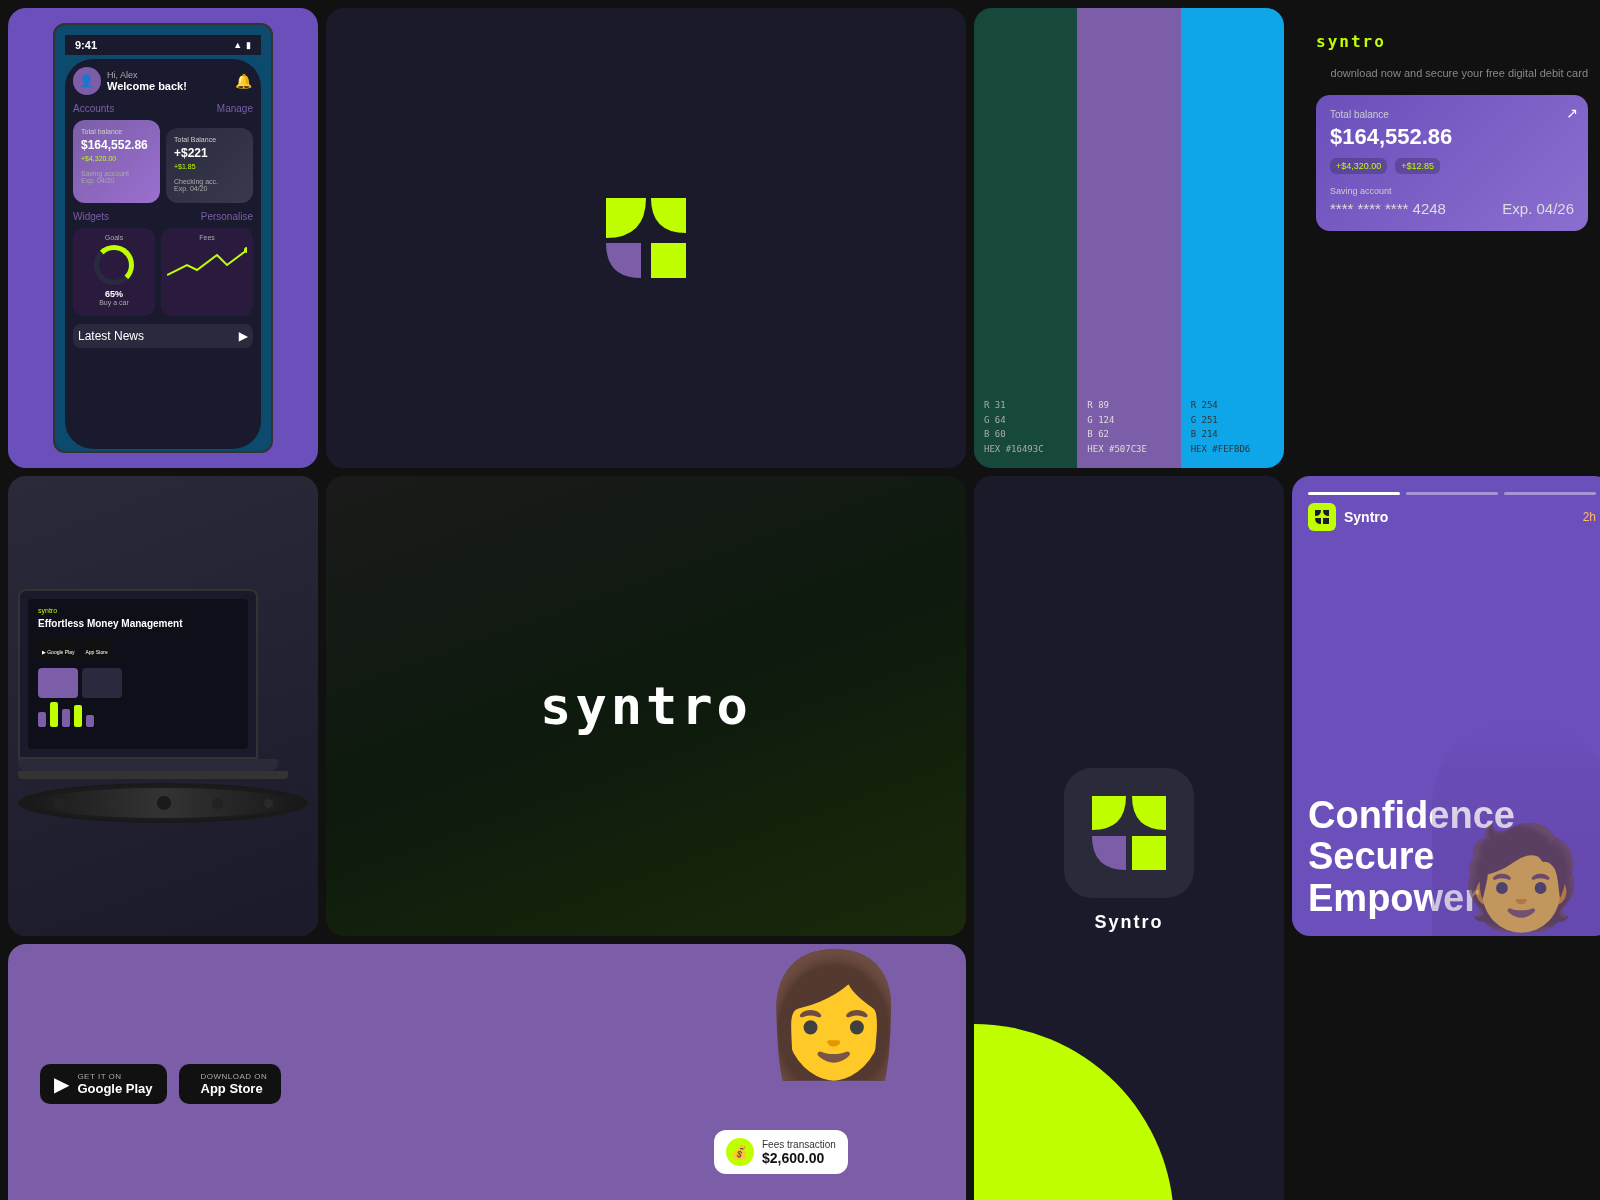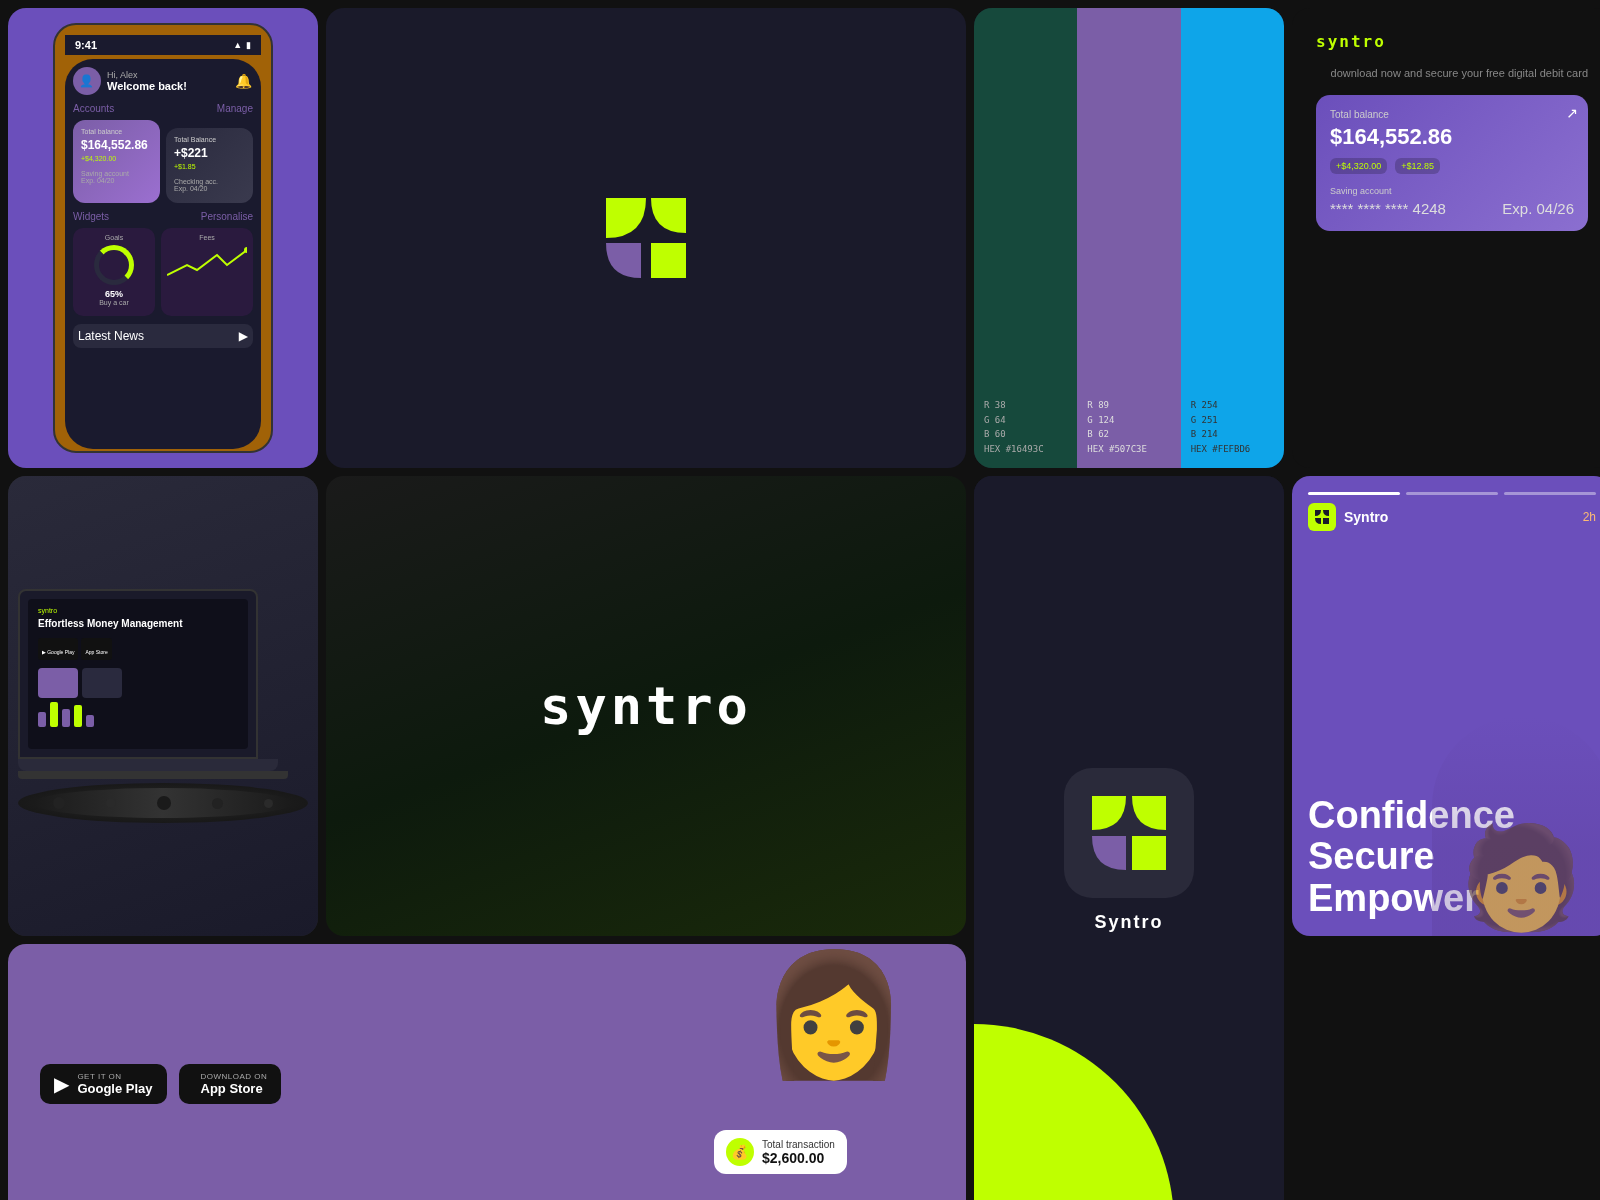--- a/index.html
+++ b/index.html
@@ -28,22 +28,22 @@
       background: #6B4FBB;
       border-radius: 18px;
       overflow: hidden;
       display: flex;
       align-items: center;
       justify-content: center;
       padding: 16px;
     }
 
     .phone-frame {
-      background: #a16207;
-      border-radius: 23px;
+      background: #0c4a6e;
+      border-radius: 12px;
       width: 220px;
       height: 430px;
       padding: 10px;
       border: 2px solid #333;
       position: relative;
       overflow: hidden;
     }
 
     .phone-notch {
       background: #1a1a2e;
@@ -770,21 +770,21 @@
       <path d="M20,65 Q20,100 55,100 L55,65 Z" fill="#7B5EA7"></path>
 
       <path d="M65,65 L100,65 L100,100 L65,100 Q65,65 65,65 Z" fill="#BFFF00"></path>
     </svg>
   </div>
 
   <div class="cell-colors">
     <div class="color-swatches">
       <div class="swatch" style="background:#16493C;">
         <div class="swatch-info" style="color:#aaa;">
-          <span class="label">R  38</span>
+          <span class="label">R  31</span>
           <span class="label">G  64</span>
           <span class="label">B  60</span>
           <span class="label">HEX #16493C</span>
         </div>
       </div>
       <div class="swatch" style="background:#7B5EA7;">
         <div class="swatch-info" style="color:#ddd;">
           <span class="label">R  89</span>
           <span class="label">G  124</span>
           <span class="label">B  62</span>
@@ -918,21 +918,21 @@
             <span class="store-btn-name">App Store</span>
           </div>
         </div>
       </div>
     </div>
     <div class="promo-person">
       <div style="position:relative;width:100%;height:100%;">
         <div class="floating-badge">
           <div class="badge-icon">💰</div>
           <div>
-            <div class="badge-text">Total transaction</div>
+            <div class="badge-text">Fees transaction</div>
             <div class="badge-amount">$2,600.00</div>
           </div>
         </div>
         <div style="font-size:120px;text-align:center;line-height:1;">👩</div>
       </div>
     </div>
   </div>
 
   <div class="cell-app-icon">
     <div style="width:100%;height:100%;background:#1a1a2a;border-radius:18px;display:flex;flex-direction:column;align-items:center;justify-content:center;gap:14px;position:relative;overflow:hidden;">

